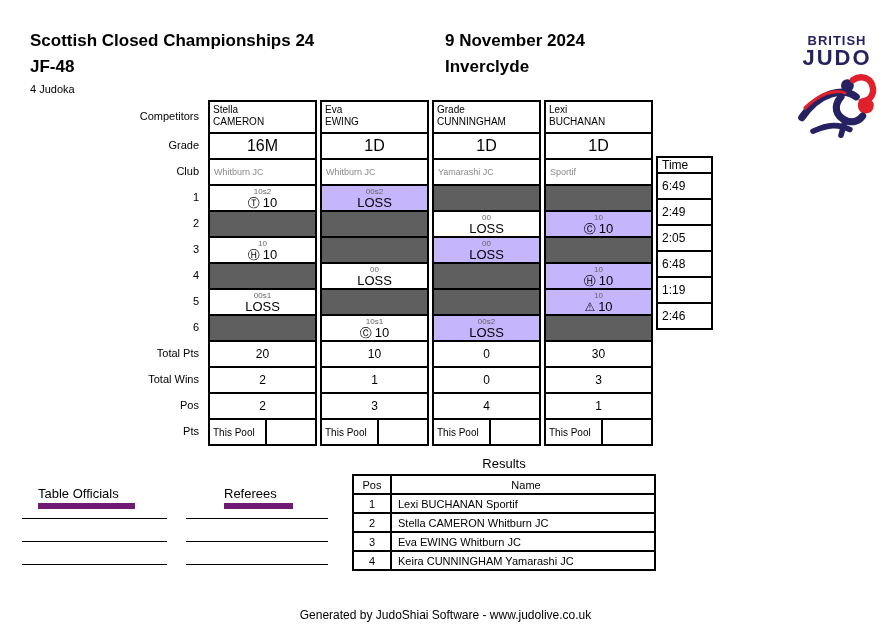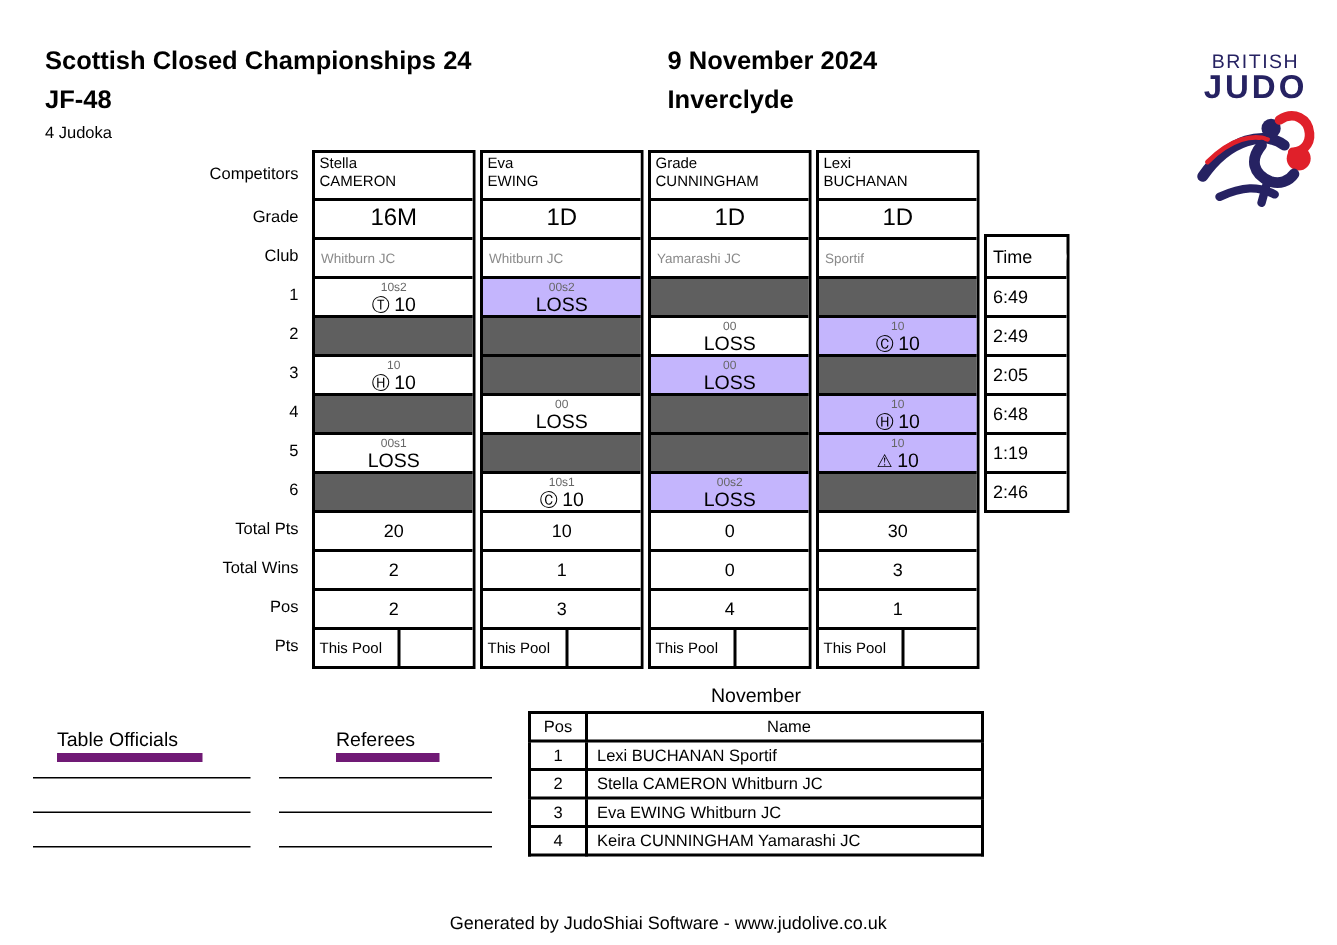--- a/index.html
+++ b/index.html
@@ -7,21 +7,21 @@
   .abs{position:absolute;}
 
   
   #title-block{left:30px;top:28px;}
   .big-line{font-size:17px;font-weight:bold;line-height:26px;}
   .small-line{font-size:11px;margin-top:3px;}
   #date-block{left:445px;top:28px;}
 
   
   #logo{left:793px;top:34px;width:88px;text-align:center;color:#262262;}
-  .logo-l1{font-size:13px;font-weight:normal;letter-spacing:1px;line-height:14px;}
+  .logo-l1{font-size:13px;font-weight:bold;letter-spacing:1px;line-height:14px;}
   .logo-l2{font-size:22px;font-weight:bold;letter-spacing:2px;line-height:20px;}
 
   
   #labels{left:0;top:100px;width:204px;text-align:right;font-size:11px;}
   .lbl{height:26px;line-height:26px;padding-right:5px;}
   .lbl.tall{height:32px;line-height:32px;}
 
   #grid{left:208px;top:100px;width:520px;height:350px;}
   .col{position:absolute;top:0;width:109px;border:2px solid #000;background:#fff;box-sizing:border-box;}
   .c0{left:0;} .c1{left:112px;} .c2{left:224px;} .c3{left:336px;}
@@ -34,21 +34,21 @@
   .m-blue{background:#c4b5fd;}
   .match .top{display:block;text-align:center;font-size:8px;line-height:9px;color:#666;padding-top:1px;}
   .match .main{display:block;text-align:center;font-size:13px;line-height:13px;}
   .sym{font-size:12px;margin-right:3px;}
   .num-cell{display:flex;align-items:center;justify-content:center;font-size:12px;}
   .pts-cell{display:flex;}
   .pts-left{width:57px;border-right:2px solid #000;box-sizing:border-box;font-size:10px;display:flex;align-items:center;padding-left:3px;}
   .pts-right{flex:1;}
 
   #timecol{position:absolute;left:448px;top:56px;width:57px;border:2px solid #000;background:#fff;box-sizing:border-box;}
-  #timecol .cell:first-child{border-top:none;height:26px;border-radius:13px;}
+  #timecol .cell:first-child{border-top:none;height:14px;border-radius:13px;}
   .time-cell{display:flex;align-items:center;padding-left:4px;font-size:12px;}
   .time-head{font-weight:normal;}
 
   
   #results{left:352px;top:456px;width:304px;}
   .res-title{text-align:center;font-size:13px;margin:0 0 3px 0;font-weight:normal;}
   #results table{border-collapse:collapse;width:100%;}
   #results th,#results td{border:2px solid #000;font-size:11px;height:17px;font-weight:normal;padding:0;}
   .res-pos{width:36px;text-align:center;}
   .res-name{text-align:left;padding-left:6px !important;}
@@ -236,21 +236,21 @@
     <div class="cell time-cell">6:49</div>
     <div class="cell time-cell">2:49</div>
     <div class="cell time-cell">2:05</div>
     <div class="cell time-cell">6:48</div>
     <div class="cell time-cell">1:19</div>
     <div class="cell time-cell">2:46</div>
   </div>
 </div>
 
 <div class="abs" id="results">
-  <div class="res-title">November</div>
+  <div class="res-title">Results</div>
   <table>
     <tbody>
         <tr>
       <th class="res-pos">Pos</th>
       <th class="res-name res-name-head">Name</th>
     </tr>
     <tr>
       <td class="res-pos">1</td>
       <td class="res-name">Lexi BUCHANAN Sportif</td>
     </tr>

